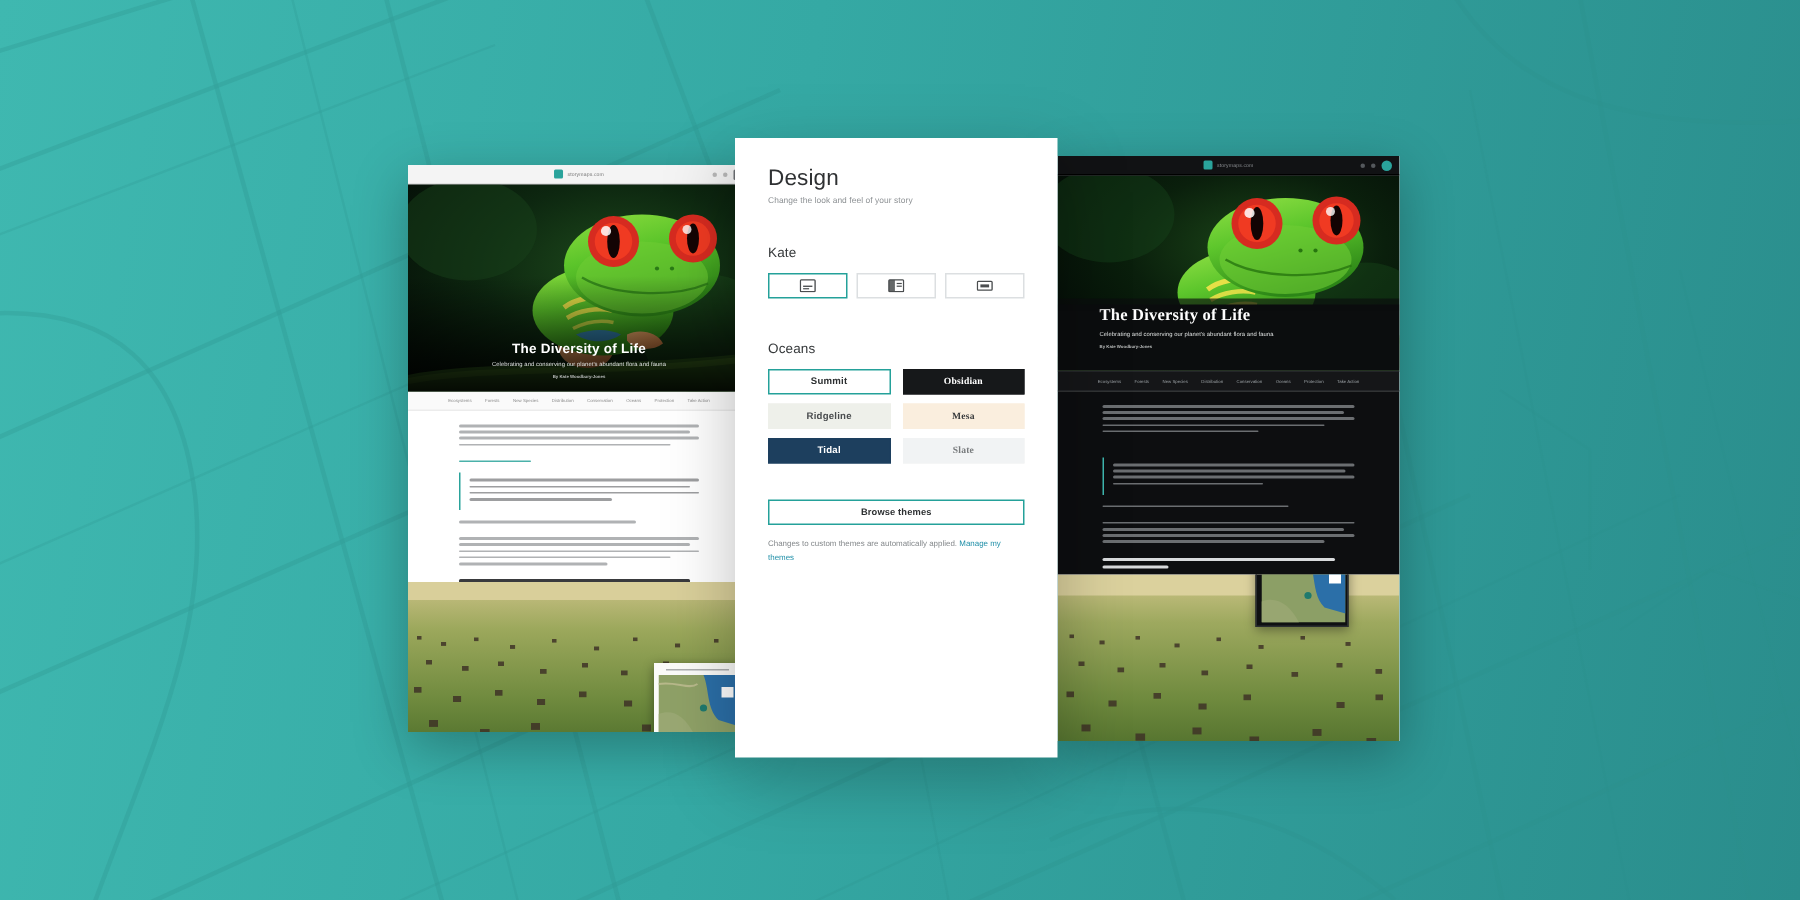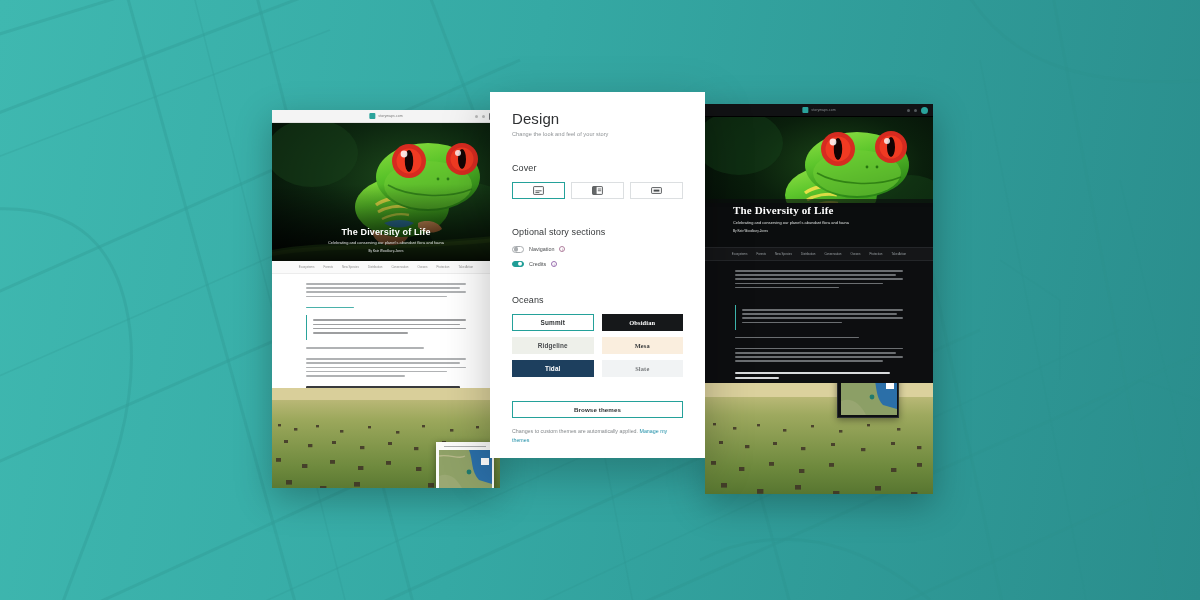--- a/index.html
+++ b/index.html
@@ -179,21 +179,21 @@
   .map-card.dark-card { background: #0f1012; border: 1px solid #2a2d30; }
   .map-cap { height: 1.4px; background: #8a8d90; width: 78%; margin: 1.5px auto 2.5px; opacity: .7; }
   .map-thumb { display: block; }
 
   
   #design-panel {
     position: absolute;
     left: 490px;
     top: 92px;
     width: 215px;
-    height: 366px;
+    height: 413px;
     background: #fff;
     box-shadow: 0 14px 44px rgba(0,0,0,.26);
     padding: 18px 22px 14px 22px;
   }
 
   .panel-title {
     font-size: 15px;
     color: #2f3133;
     font-weight: normal;
     letter-spacing: .1px;
@@ -702,21 +702,21 @@
   </div>
 
   <div id="design-panel">
 
     <div>
       <h1 class="panel-title">Design</h1>
       <div class="panel-sub">Change the look and feel of your story</div>
     </div>
 
     <div class="sec-cover">
-      <div class="section-label">Cover</div>
+      <div class="section-label">Kate</div>
       <div class="cover-row">
 
         <div class="cover-btn selected">
           <svg width="11" height="9" viewBox="0 0 11 9">
             <rect x=".6" y=".6" width="9.8" height="7.8" rx=".6" fill="none" stroke="#4a4d4f" stroke-width=".9"></rect>
             <rect x="2.4" y="4.4" width="6.2" height=".9" fill="#4a4d4f"></rect>
             <rect x="2.4" y="6.1" width="4" height=".8" fill="#4a4d4f"></rect>
           </svg>
         </div>
 
@@ -732,39 +732,20 @@
         <div class="cover-btn">
           <svg width="11" height="9" viewBox="0 0 11 9">
             <rect x=".6" y="1.6" width="9.8" height="5.8" rx=".6" fill="none" stroke="#4a4d4f" stroke-width=".9"></rect>
             <rect x="2.6" y="3.6" width="5.8" height="2" fill="#4a4d4f"></rect>
           </svg>
         </div>
 
       </div>
     </div>
 
-    <div class="sec-options">
-      <div class="section-label">Optional story sections</div>
-
-      <div class="toggle-row">
-        <div class="switch off">
-          <span class="knob"></span>
-        </div>
-        <span class="toggle-label">Navigation</span>
-        <span class="info-i gray">i</span>
-      </div>
-
-      <div class="toggle-row">
-        <div class="switch on">
-          <span class="knob"></span>
-        </div>
-        <span class="toggle-label">Credits</span>
-        <span class="info-i">i</span>
-      </div>
-    </div>
 
     <div class="sec-theme">
       <div class="section-label">Oceans</div>
       <div class="theme-grid">
         <div class="theme-btn" style="background: rgb(255, 255, 255); color: rgb(44, 47, 49); border-color: rgb(36, 161, 154); border-width: 1.6px;">
             <span>Summit</span>
           </div>
         <div class="theme-btn serif" style="background: rgb(22, 24, 26); color: rgb(255, 255, 255); border-color: rgb(22, 24, 26);">
             <span>Obsidian</span>
           </div>

